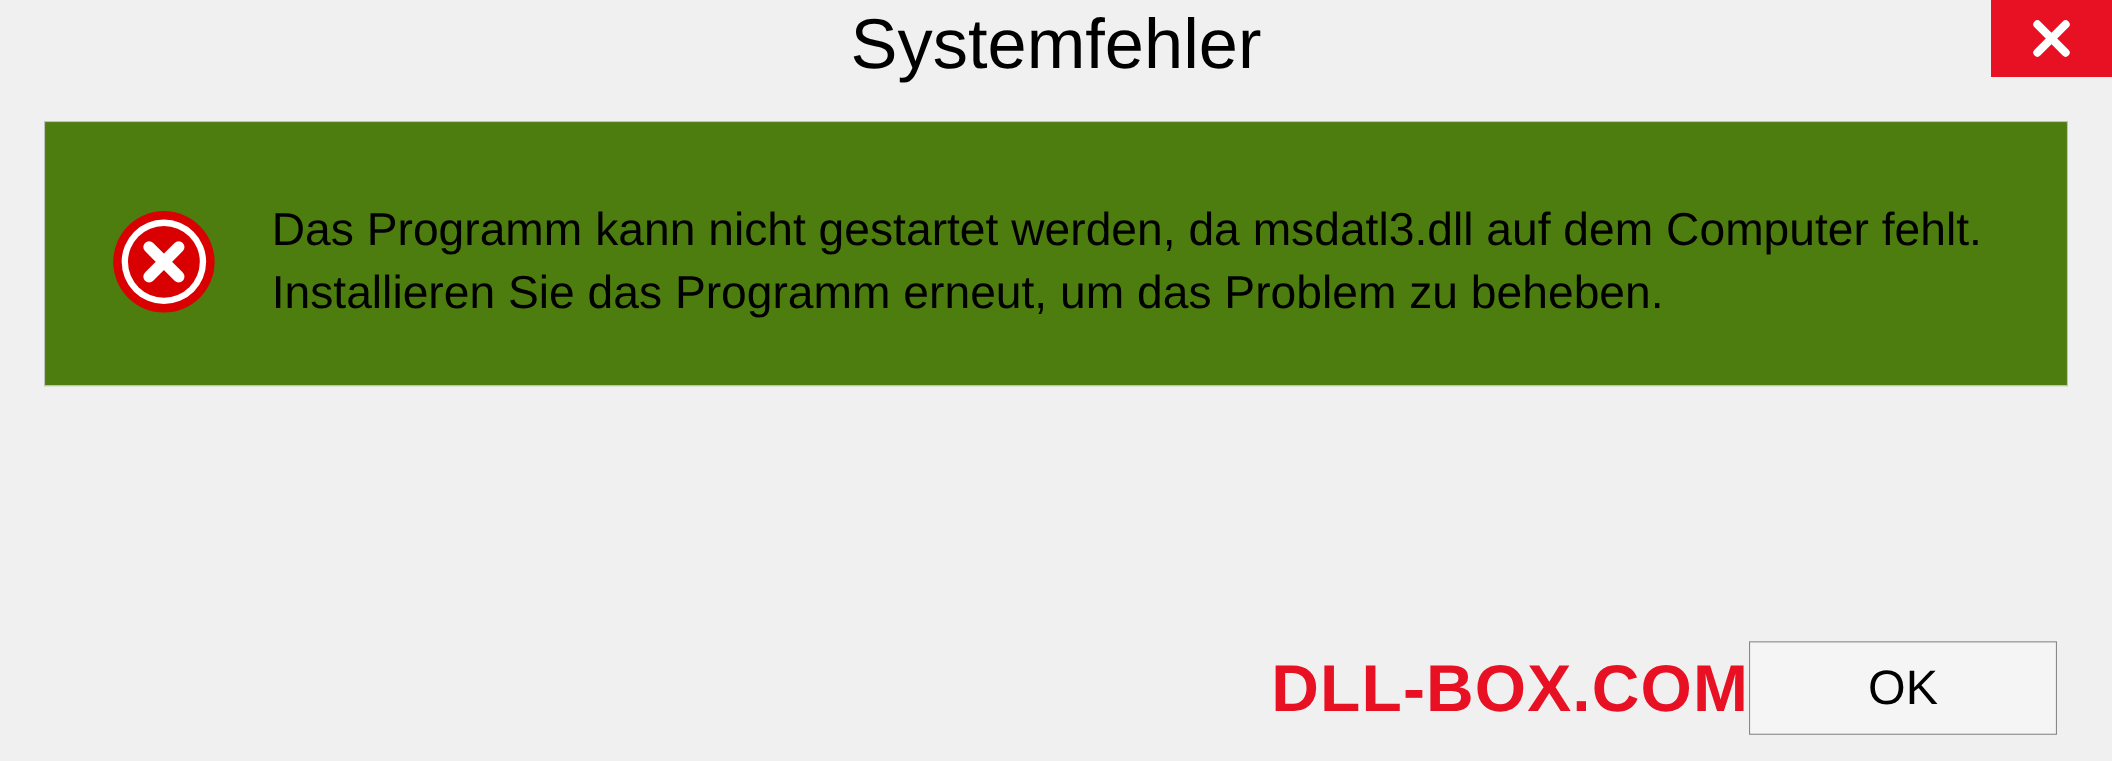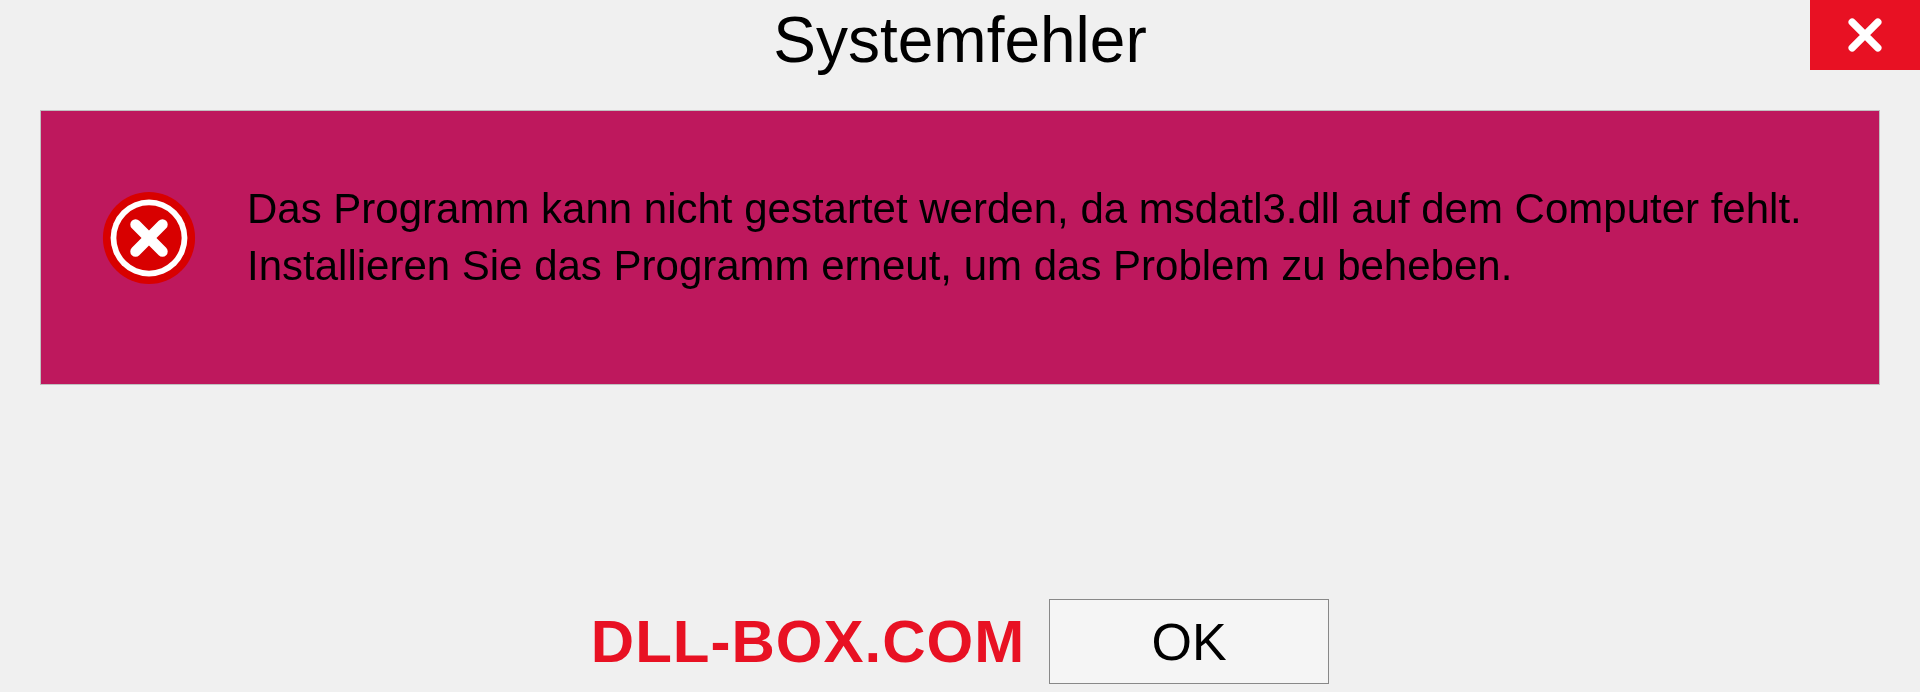--- a/index.html
+++ b/index.html
@@ -44,65 +44,64 @@
       align-items: center;
       justify-content: center;
       cursor: pointer;
     }
     .close-button svg {
       width: 44px;
       height: 44px;
     }
     .message-panel {
       margin: 30px 40px 30px 40px;
-      background: #be185d;
+      background: #4d7c0f;
       border: 1px solid #c0c0c0;
-      padding: 70px 60px 90px 60px;
+      padding: 70px 60px 56px 60px;
       display: flex;
       align-items: center;
       gap: 50px;
     }
     .error-icon {
       flex-shrink: 0;
       width: 96px;
       height: 96px;
     }
     .error-icon svg {
       width: 100%;
       height: 100%;
     }
     .message-text {
       font-size: 42px;
       color: #000;
       line-height: 1.35;
     }
     .footer-bar {
       position: absolute;
-      bottom: 8px;
+      bottom: 24px;
       left: 0;
       right: 0;
       padding: 0 50px;
       display: flex;
       align-items: center;
-      justify-content: center;
-      gap: 24px;
+      justify-content: flex-end;
     }
     .watermark {
       font-size: 60px;
       font-weight: 900;
       color: #e81123;
       letter-spacing: 1px;
       font-family: Arial, Helvetica, sans-serif;
     }
     .ok-button {
       width: 280px;
       height: 85px;
       background: #f5f5f5;
       border: 1px solid #888;
-      font-size: 52px;
+      font-size: 44px;
       color: #000;
       display: flex;
       align-items: center;
       justify-content: center;
       cursor: pointer;
     }
   </style>
 </head>
 <body>
 

